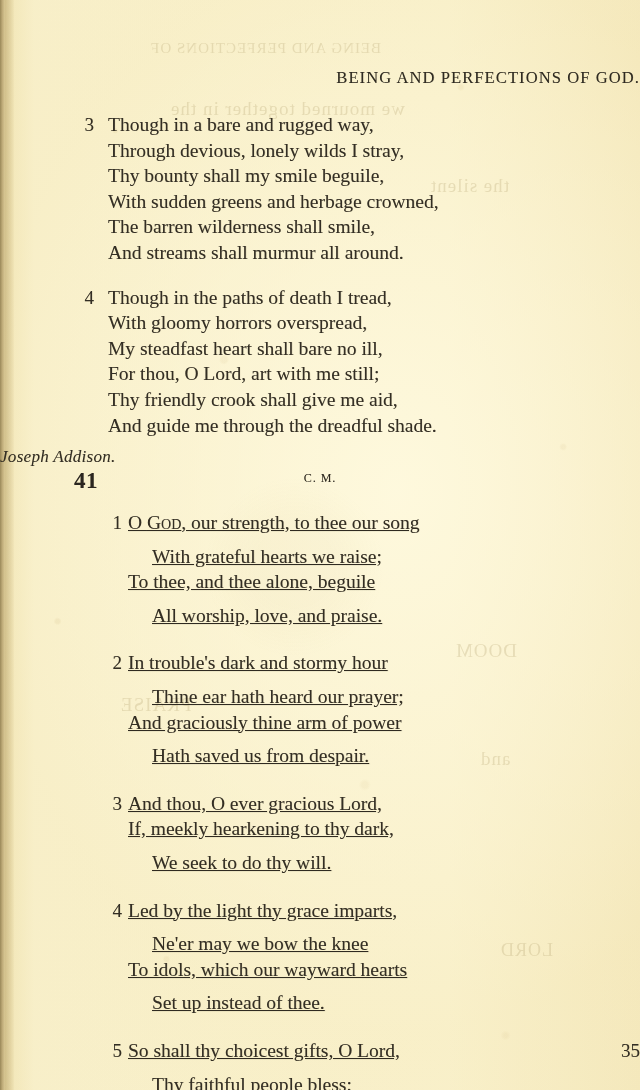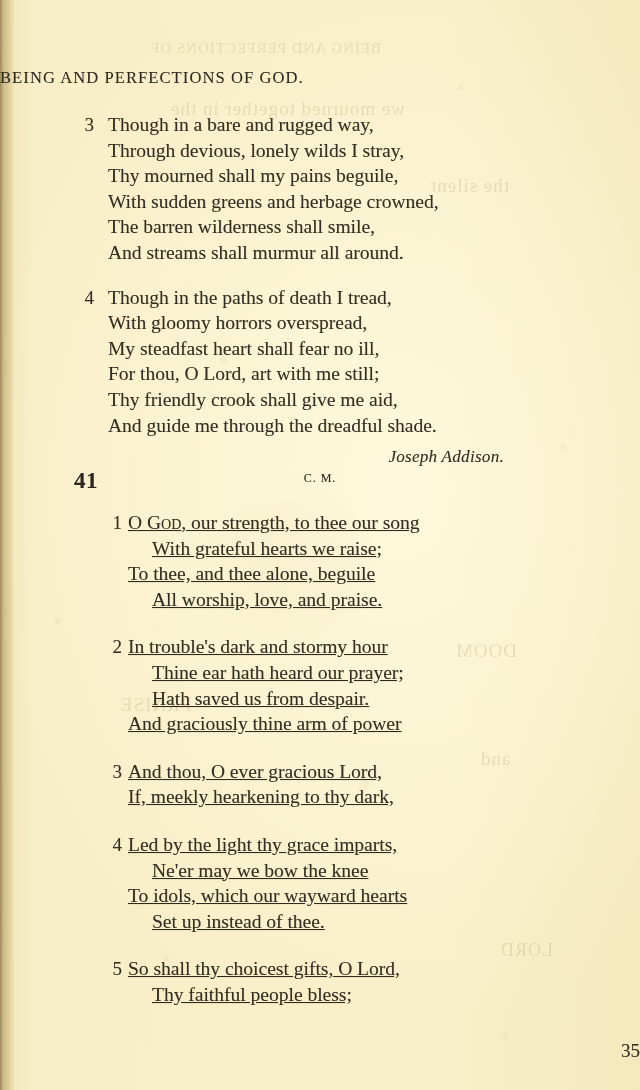--- a/index.html
+++ b/index.html
@@ -71,21 +71,21 @@
     position: relative;
     z-index: 3;
   }
 
   
   .running-head {
     position: absolute;
     top: 68px;
     left: 0;
     width: 640px;
-    text-align: left;
+    text-align: right;
     font-size: 16.5px;
     letter-spacing: 1.1px;
     font-variant: small-caps;
     text-transform: uppercase;
     color: #2e2a21;
   }
 
   
   .hymn {
     position: absolute;
@@ -105,42 +105,41 @@
     white-space: nowrap;
     color: #332e24;
   }
 
   
   .lm .line        { padding-left: 108px; }
   .lm .stanza      { margin-bottom: 19px; }
 
   
   .cm .line.odd    { padding-left: 128px; }
-  .cm .line.even   { padding-left: 152px; }
+  .cm .line.even   { padding-left: 152px; margin-top: 8px; }
   .cm .stanza      { margin-bottom: 22px; }
 
   .verse-num {
     position: absolute;
     display: inline-block;
     width: 26px;
     text-align: right;
     font-size: 19px;
     color: #332e24;
   }
   .lm  .verse-num { left: 68px; }
   .cm  .verse-num { left: 96px; }
 
   .smallcaps {
     font-variant: small-caps;
   }
 
   .attribution {
     position: absolute;
     width: 560px;
-    text-align: right;
     padding-right: 56px;
     box-sizing: border-box;
     font-style: italic;
     font-size: 17px;
     letter-spacing: 0.3px;
     color: #332e24;
   }
 
   
   .hymn-heading {
@@ -207,29 +206,29 @@
   <div class="content">
 
     <div class="running-head">Being and Perfections of God.</div>
 
     <div id="hymns-root">
         <div class="hymn lm" style="top: 112px;">
           <div style="padding-top: 0px;">
             <div class="stanza">
               <div class="line odd"><span class="verse-num">3</span>Though in a bare and rugged way,</div>
               <div class="line even">Through devious, lonely wilds I stray,</div>
-              <div class="line odd">Thy mourned shall my pains beguile,</div>
+              <div class="line odd">Thy bounty shall my smile beguile,</div>
               <div class="line odd">With sudden greens and herbage crowned,</div>
               <div class="line even">The barren wilderness shall smile,</div>
               <div class="line even">And streams shall murmur all around.</div>
             </div>
             <div class="stanza">
               <div class="line odd"><span class="verse-num">4</span>Though in the paths of death I tread,</div>
               <div class="line even">With gloomy horrors overspread,</div>
-              <div class="line odd">My steadfast heart shall fear no ill,</div>
+              <div class="line odd">My steadfast heart shall bare no ill,</div>
               <div class="line even">For thou, O Lord, art with me still;</div>
               <div class="line odd">Thy friendly crook shall give me aid,</div>
               <div class="line even">And guide me through the dreadful shade.</div>
             </div>
           </div>
           <div class="attribution" style="position: relative; margin-top: -10px;">Joseph Addison.</div>
         </div>
         <div class="hymn cm" style="top: 468px; text-decoration: underline;">
           <div class="hymn-heading">
             <div class="hymn-number">41</div>
@@ -238,26 +237,27 @@
           <div style="padding-top: 42px;">
             <div class="stanza">
               <div class="line odd"><span class="verse-num">1</span>O <span class="smallcaps">God</span>, our strength, to thee our song</div>
               <div class="line even">With grateful hearts we raise;</div>
               <div class="line odd">To thee, and thee alone, beguile</div>
               <div class="line even">All worship, love, and praise.</div>
             </div>
             <div class="stanza">
               <div class="line odd"><span class="verse-num">2</span>In trouble's dark and stormy hour</div>
               <div class="line even">Thine ear hath heard our prayer;</div>
+              <div class="line odd">And graciously thine arm of power</div>
               <div class="line even">Hath saved us from despair.</div>
-              <div class="line odd">And graciously thine arm of power</div>
             </div>
             <div class="stanza">
               <div class="line odd"><span class="verse-num">3</span>And thou, O ever gracious Lord,</div>
               <div class="line odd">If, meekly hearkening to thy dark,</div>
+              <div class="line even">We seek to do thy will.</div>
             </div>
             <div class="stanza">
               <div class="line odd"><span class="verse-num">4</span>Led by the light thy grace imparts,</div>
               <div class="line even">Ne'er may we bow the knee</div>
               <div class="line odd">To idols, which our wayward hearts</div>
               <div class="line even">Set up instead of thee.</div>
             </div>
             <div class="stanza">
               <div class="line odd"><span class="verse-num">5</span>So shall thy choicest gifts, O Lord,</div>
               <div class="line even">Thy faithful people bless;</div>

